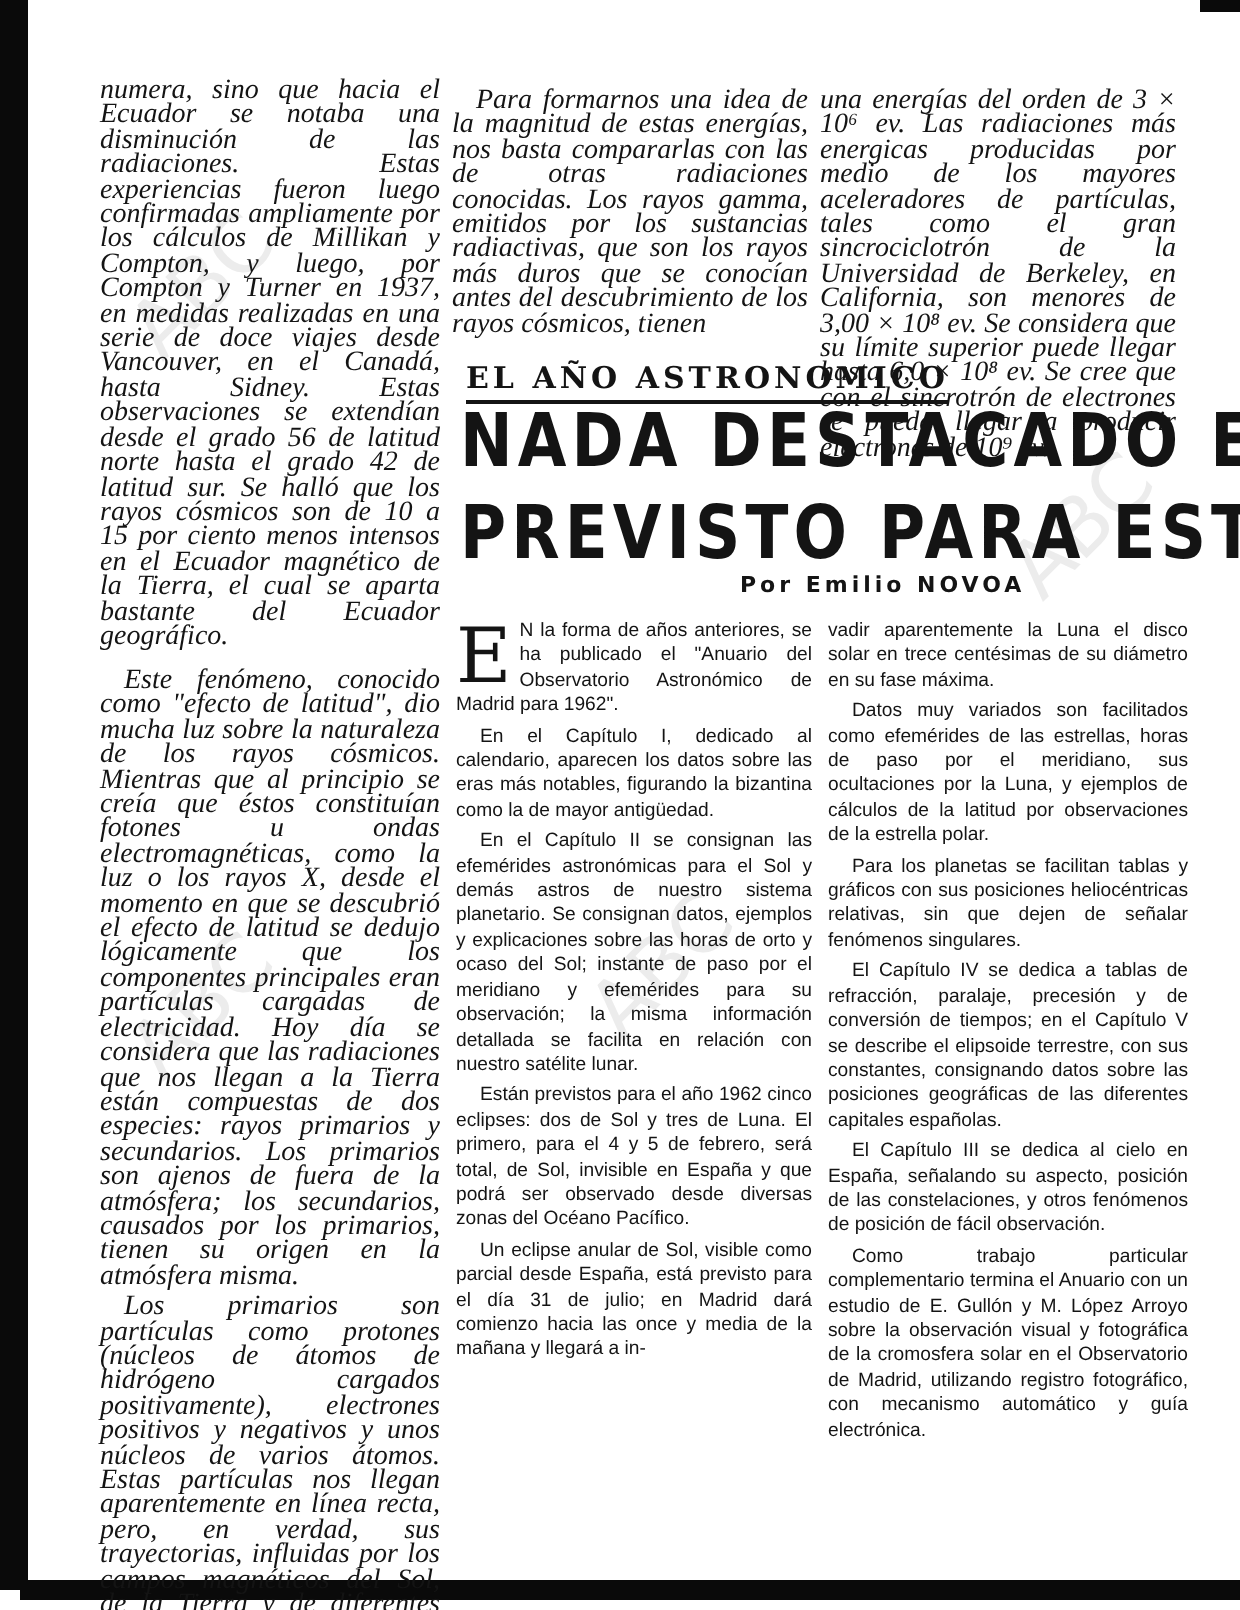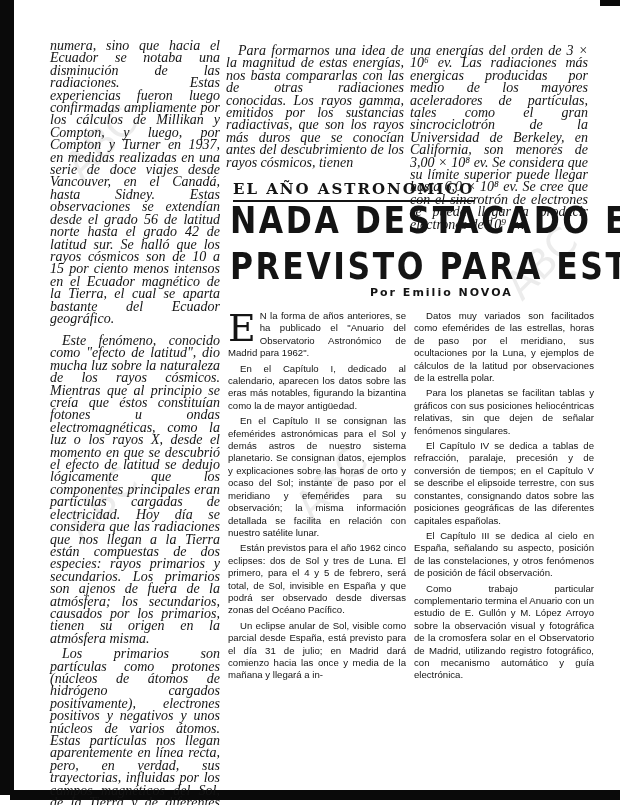--- a/index.html
+++ b/index.html
@@ -85,18 +85,19 @@
 
 <div class="col" id="col-bottom-mid">
   <p class="noindent"><span class="dropcap">E</span><span>N la forma de años anteriores, se ha publicado el "Anuario del Observatorio Astronómico de Madrid para 1962".</span></p>
   <p>En el Capítulo I, dedicado al calendario, aparecen los datos sobre las eras más notables, figurando la bizantina como la de mayor antigüedad.</p>
   <p>En el Capítulo II se consignan las efemérides astronómicas para el Sol y demás astros de nuestro sistema planetario. Se consignan datos, ejemplos y explicaciones sobre las horas de orto y ocaso del Sol; instante de paso por el meridiano y efemérides para su observación; la misma información detallada se facilita en relación con nuestro satélite lunar.</p>
   <p>Están previstos para el año 1962 cinco eclipses: dos de Sol y tres de Luna. El primero, para el 4 y 5 de febrero, será total, de Sol, invisible en España y que podrá ser observado desde diversas zonas del Océano Pacífico.</p>
   <p>Un eclipse anular de Sol, visible como parcial desde España, está previsto para el día 31 de julio; en Madrid dará comienzo hacia las once y media de la mañana y llegará a in-</p>
 </div>
 
 <div class="col" id="col-bottom-right">
+  <p class="noindent">vadir aparentemente la Luna el disco solar en trece centésimas de su diámetro en su fase máxima.</p>
   <p>Datos muy variados son facilitados como efemérides de las estrellas, horas de paso por el meridiano, sus ocultaciones por la Luna, y ejemplos de cálculos de la latitud por observaciones de la estrella polar.</p>
   <p>Para los planetas se facilitan tablas y gráficos con sus posiciones heliocéntricas relativas, sin que dejen de señalar fenómenos singulares.</p>
   <p>El Capítulo IV se dedica a tablas de refracción, paralaje, precesión y de conversión de tiempos; en el Capítulo V se describe el elipsoide terrestre, con sus constantes, consignando datos sobre las posiciones geográficas de las diferentes capitales españolas.</p>
   <p>El Capítulo III se dedica al cielo en España, señalando su aspecto, posición de las constelaciones, y otros fenómenos de posición de fácil observación.</p>
   <p>Como trabajo particular complementario termina el Anuario con un estudio de E. Gullón y M. López Arroyo sobre la observación visual y fotográfica de la cromosfera solar en el Observatorio de Madrid, utilizando registro fotográfico, con mecanismo automático y guía electrónica.</p>
 </div>
 
 </body></html>

